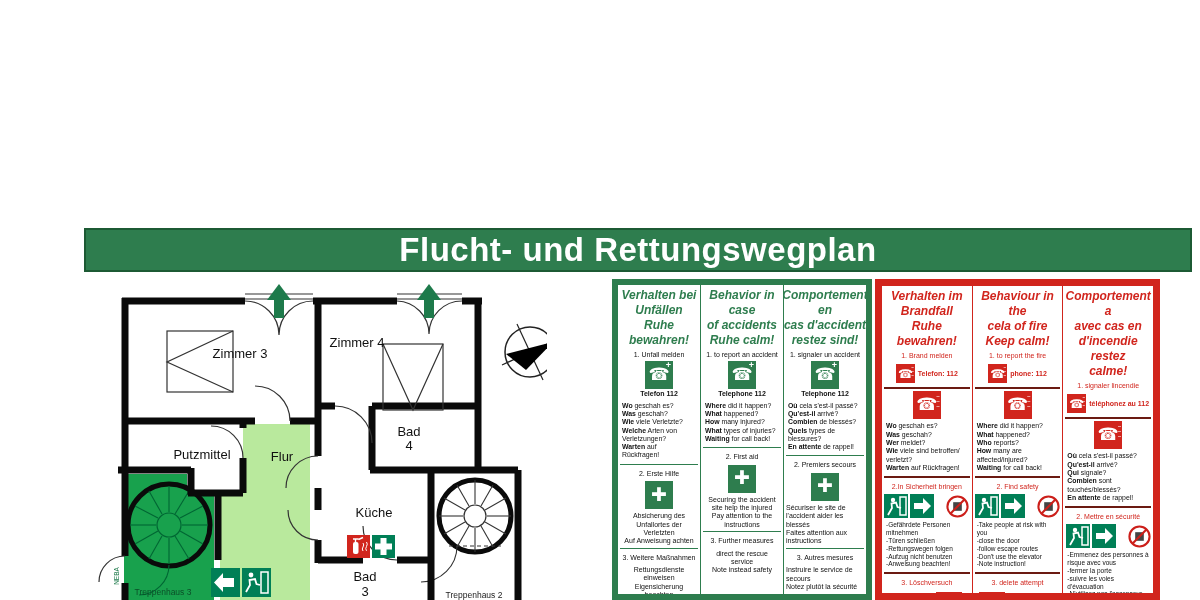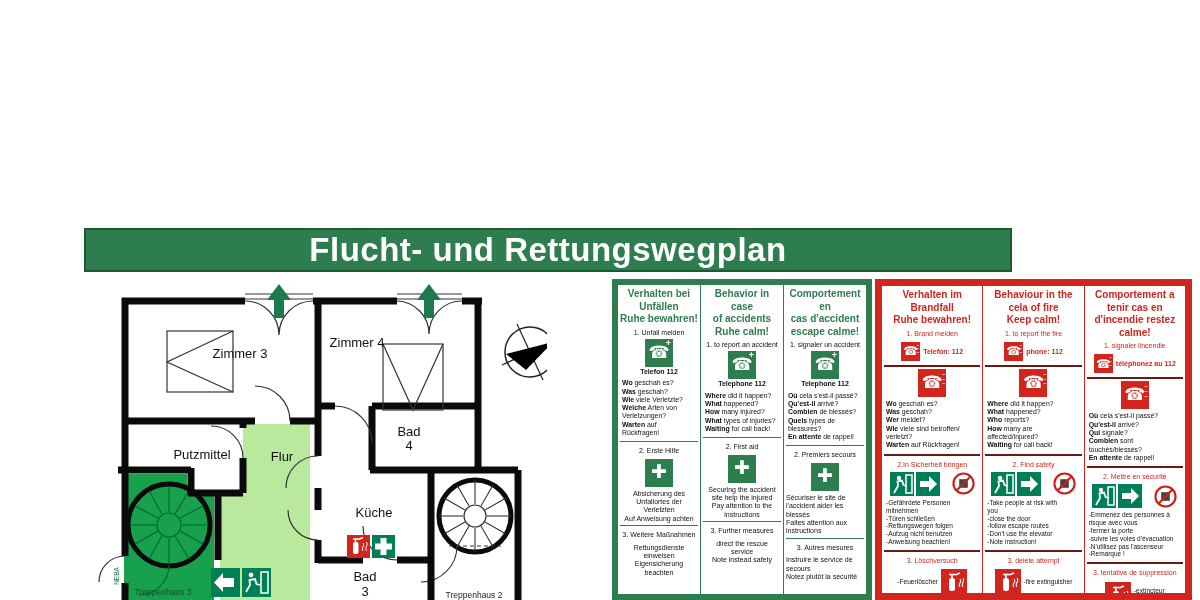--- a/index.html
+++ b/index.html
@@ -1,34 +1,34 @@
 <!DOCTYPE html>
 <html><head>
 <meta charset="utf-8">
 <style>
   html,body{margin:0;padding:0;background:#fff;}
   .stage{position:relative;width:1200px;height:600px;background:#fff;overflow:hidden;
          font-family:"Liberation Sans",sans-serif;color:#111;}
   
-  .banner{position:absolute;left:84px;top:228px;width:928px;height:44px;
+  .banner{position:absolute;left:84px;top:228px;width:1108px;height:44px;
           background:#2e7d4e;border:2px solid #1c5a34;box-sizing:border-box;
           display:flex;align-items:center;justify-content:center;}
   .banner span{color:#fff;font-weight:bold;font-size:33px;letter-spacing:.5px;}
   
   .plan{position:absolute;left:85px;top:278px;}
   svg text{font-family:"Liberation Sans",sans-serif;}
   
   .panel{position:absolute;top:279px;height:321px;background:#fff;display:flex;box-sizing:border-box;}
   .panel.green{left:612px;width:260px;border:6px solid #2e7d4e;}
-  .panel.red{left:875px;width:317px;border:7px solid #d1251d;}
+  .panel.red{left:875px;width:285px;border:7px solid #d1251d;}
   .col{flex:1;min-width:0;padding:3px 2px;display:flex;flex-direction:column;align-items:center;
        font-size:7px;line-height:1.2;text-align:center;overflow:hidden;}
   .panel.green .col+.col{border-left:1.5px solid #2e7d4e;}
   .panel.red .col+.col{border-left:1.5px solid #d1251d;}
-  .hdr{font-weight:bold;font-size:10px;line-height:1.25;}
+  .hdr{font-weight:bold;font-size:12px;line-height:1.25;font-style:italic;}
   .panel.green .hdr{color:#2e7d4e;}
   .panel.red .hdr{color:#d1251d;}
   .pre{white-space:pre-line;}
   .step{margin-top:3px;margin-bottom:2px;}
   .panel.red .step{color:#d1251d;}
   .tel{font-weight:bold;margin-top:1px;}
   .panel.red .tel{color:#d1251d;}
   .qa{align-self:stretch;text-align:left;margin:3px 0 2px 2px;font-size:6.9px;}
   .bullets{align-self:stretch;text-align:left;margin:2px 0 2px 2px;font-size:6.5px;}
   .body2{margin-top:2px;}
@@ -247,21 +247,21 @@
       <div class="rule-g"></div>
       <div class="step">3. Further measures</div>
       <div class="body2 pre">direct the rescue
 service
 Note instead safety</div>
     </div>
 
     <div class="col">
       <div class="hdr pre">Comportement en
 cas d'accident
-escape calme!</div>
+restez sind!</div>
       <div class="step">1. signaler un accident</div>
       <span class="phone-ic">☎<b class="plus">+</b></span>
       <div class="tel">Telephone  112</div>
       <div class="qa">
           <div><b>Où</b> cela s'est-il passé?</div>
           <div><b>Qu'est-il</b> arrivé?</div>
           <div><b>Combien</b> de blessés?</div>
           <div><b>Quels</b> types de</div>
           <div><b></b>blessures?</div>
           <div><b>En attente</b> de rappel!</div>
@@ -399,21 +399,21 @@
             <line x1="8" y1="5.5" x2="14" y2="5.5" stroke="#fff" stroke-width="1.6"></line>
             <path d="M14,6 L19,4" stroke="#fff" stroke-width="1.4"></path>
             <path d="M19,10 q1.6,2 0,4 q-1.6,2 0,4 M22,9 q1.6,2.2 0,4.4 q-1.6,2.2 0,4.4" stroke="#fff" stroke-width="1.1" fill="none"></path>
           </svg>
         <span class="lbl pre">-fire extinguisher</span>
       </div>
     </div>
 
     <div class="col">
       <div class="hdr pre">Comportement a
-tenir cas en
+avec cas en
 d'incendie restez
 calme!</div>
       <div class="step">1. signaler lincendie</div>
       <div class="telrow">
         <span class="phone-ic r sm">☎<i class="flames">~<br>~<br>~</i></span>
         <span class="tel">téléphonez au 112</span>
       </div>
       <div class="rule-r"></div>
       <span class="phone-ic r">☎<i class="flames">~<br>~<br>~</i></span>
       <div class="qa">

